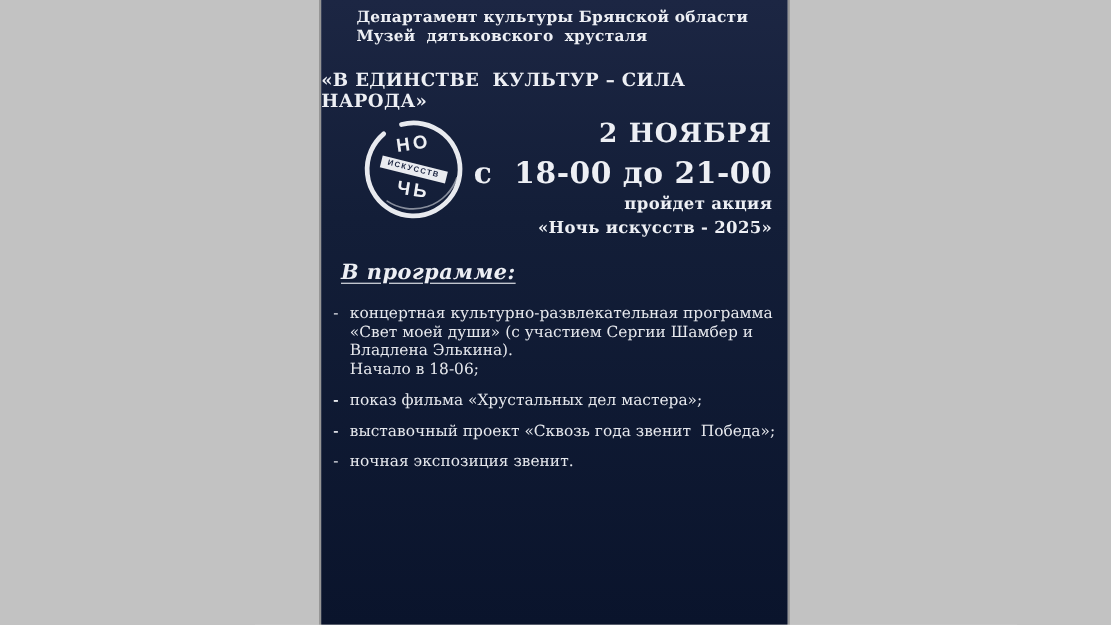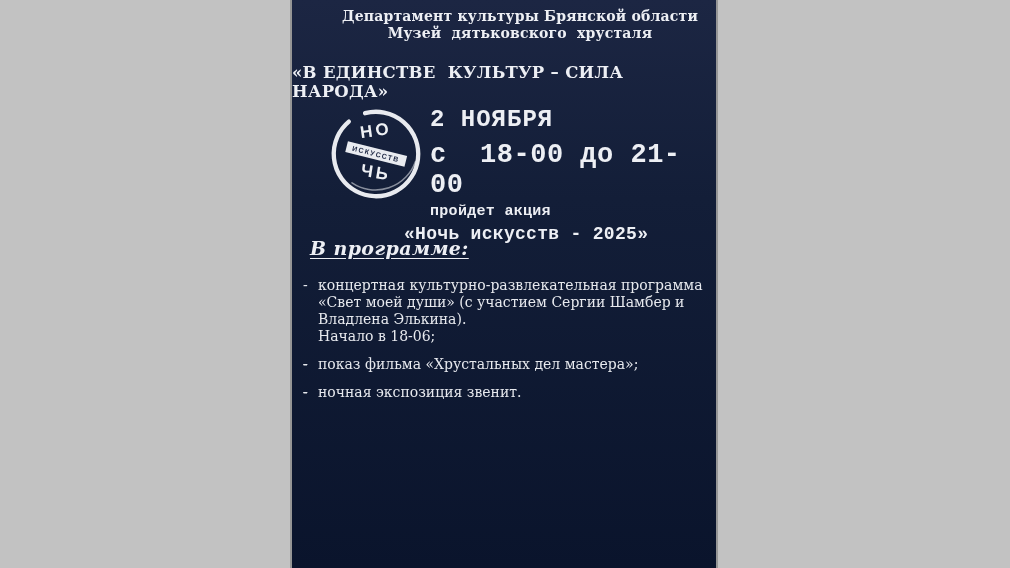--- a/index.html
+++ b/index.html
@@ -9,40 +9,40 @@
   .gutter.left{left:0;width:292px;}
   .gutter.right{left:716px;width:294px;}
   .poster{
     position:absolute;left:292px;top:0;width:424px;height:568px;
     background:linear-gradient(180deg,#1c2643 0%,#131e38 35%,#0a142c 100%);
     color:#edeff4;
     box-shadow:-2px 0 0 rgba(70,70,70,.35),2px 0 0 rgba(70,70,70,.35);
     box-sizing:border-box;
   }
   .pre{white-space:pre-wrap;}
-  .header{padding-top:8px;text-align:center;font-weight:bold;font-size:14px;line-height:17px;letter-spacing:.2px;padding-left:32px;}
+  .header{padding-top:8px;font-weight:bold;font-size:14px;line-height:17px;letter-spacing:.2px;padding-left:32px;}
   .slogan{margin-top:21px;font-weight:bold;font-size:16.5px;letter-spacing:.3px;}
   .event-row{position:relative;height:118px;margin-top:3px;}
   .logo{position:absolute;left:36px;top:2px;width:96px;height:96px;}
   .logo svg{position:absolute;left:0;top:0;}
   .logo-word{position:absolute;left:0;width:100%;text-align:center;
     font-family:"Liberation Sans","DejaVu Sans",sans-serif;font-weight:bold;
     font-size:17px;letter-spacing:3px;color:#eef0f4;}
   .logo-word.top{top:15px;transform:rotate(-8deg);}
   .logo-word.bottom{top:57px;transform:rotate(9deg);}
   .logo-ribbon{position:absolute;left:50%;top:50%;
     transform:translate(-50%,-50%) rotate(14deg);
     background:#e9ebf0;color:#1a2440;padding:2px 6px;
     font-family:"Liberation Sans","DejaVu Sans",sans-serif;font-weight:bold;
     font-size:7px;letter-spacing:1.3px;line-height:1;}
-  .event{position:absolute;left:138px;right:14px;top:0;text-align:left;font-weight:bold;font-family:Liberation Mono, monospace;}
+  .event{position:absolute;left:138px;right:14px;top:0;text-align:right;font-weight:bold;}
   .event-date{font-size:24px;letter-spacing:1px;margin-top:2px;}
   .event-time{font-size:27px;margin-top:7px;letter-spacing:.5px;}
   .event-note{font-size:15px;margin-top:3px;letter-spacing:.3px;}
-  .event-title{font-size:18px;margin-top:4px;margin-left:-26px;letter-spacing:.3px;}
+  .event-title{font-size:15px;margin-top:4px;margin-left:-26px;letter-spacing:.3px;}
   .program{margin-top:15px;padding:0 6px 0 11px;}
   .program-heading{margin:0 0 0 7px;font-size:19px;font-weight:bold;letter-spacing:.4px;
     text-decoration:underline;text-underline-offset:3px;font-style:italic;}
   .program-list{list-style:none;margin:18px 0 0;padding:0;font-size:14px;line-height:17px;color:#e7e9ee;}
   .program-item{position:relative;padding-left:15px;margin-bottom:11px;}
   .dash{position:absolute;left:0;top:0;}
 </style>
 </head>
 <body>
 
@@ -98,20 +98,21 @@
         </li>
         <li class="program-item">
           <span class="dash">-</span>
           <span class="pre">показ фильма «Хрустальных дел мастера»;</span>
         </li>
         <li class="program-item">
           <span class="dash">-</span>
         </li>
         <li class="program-item">
           <span class="dash">-</span>
+          <span class="pre">выставочный проект «Сквозь года звенит  Победа»;</span>
         </li>
         <li class="program-item">
           <span class="dash">-</span>
           <span class="pre">ночная экспозиция звенит.</span>
         </li>
       </ul>
     </div>
 
   </div>
 </div>

